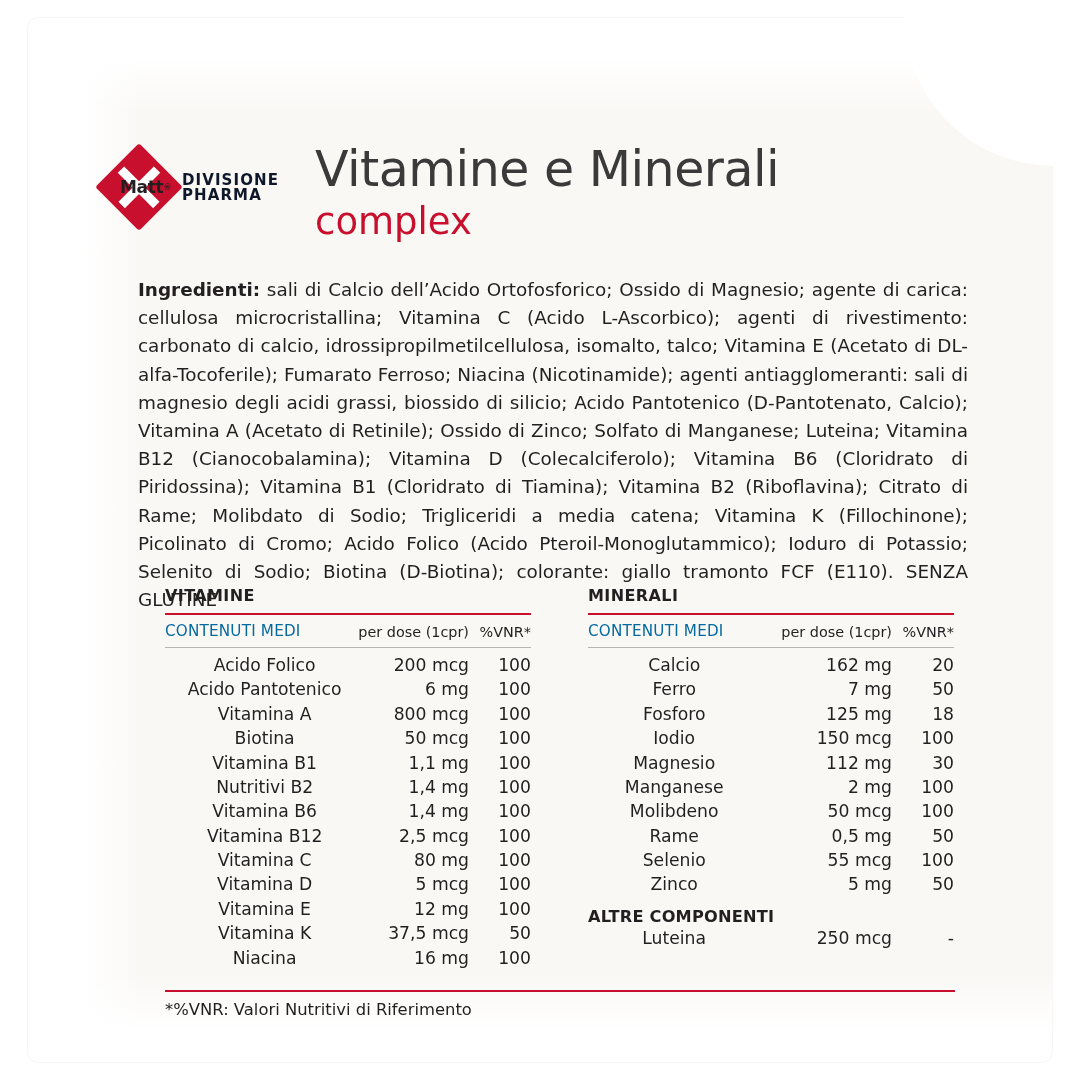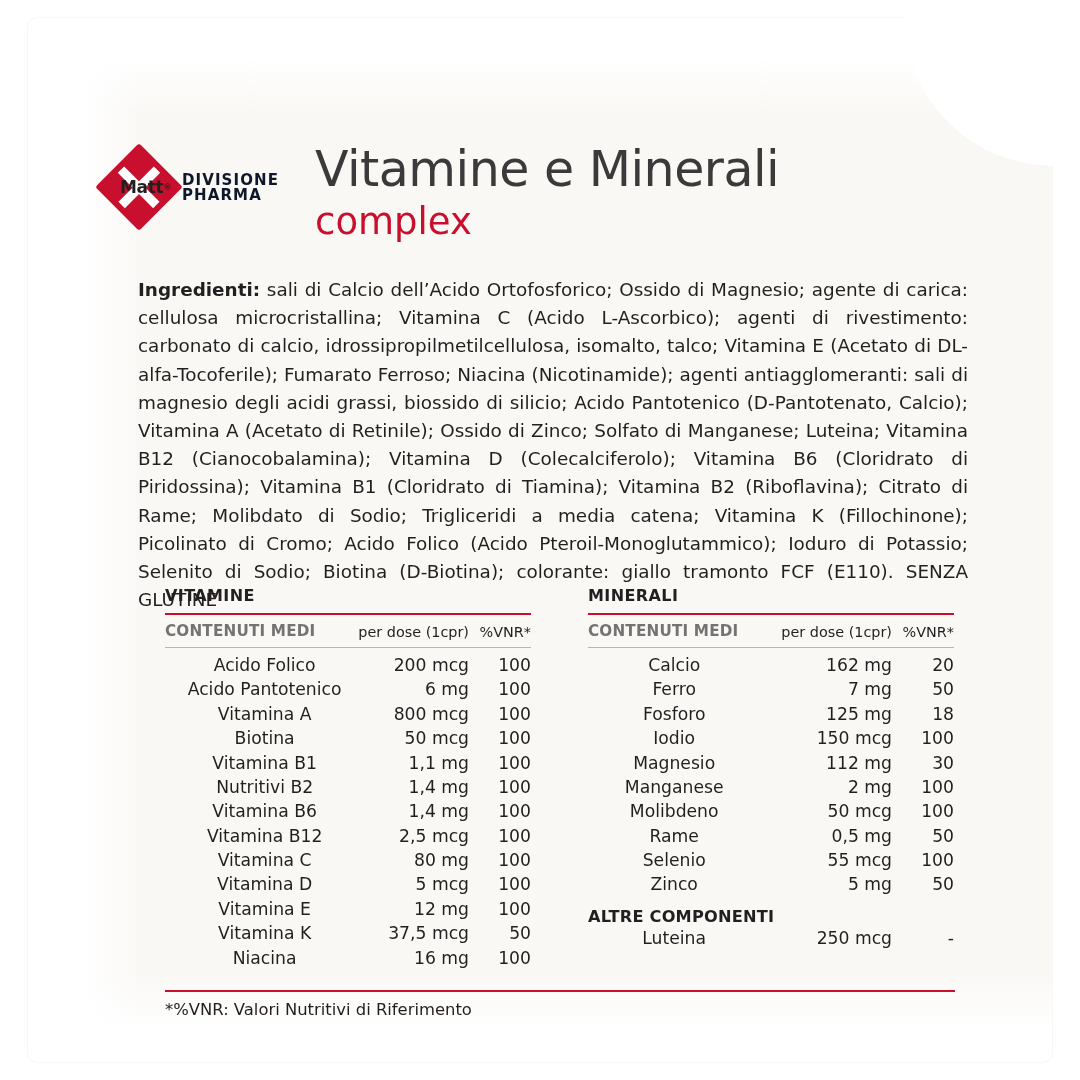--- a/index.html
+++ b/index.html
@@ -179,22 +179,22 @@
     border-collapse: collapse;
     font-size: 17.2px;
   }
   th, td { padding: 0; }
   .hdr td {
     padding: 7px 0 7px 0;
     font-size: 15.2px;
     vertical-align: bottom;
   }
   .hdr .h-name {
-    color: #737373;
-    font-weight: bold;
+    color: #0369a1;
+    font-weight: normal;
     letter-spacing: 0.2px;
   }
   .hdr .h-dose, .hdr .h-vnr {
     color: #231f20;
     font-weight: normal;
     font-size: 14.4px;
   }
   .c-name { text-align: center; padding: 2.2px 0; white-space: nowrap; margin-top: 24px; }
   .c-dose { text-align: right; padding: 2.2px 0; white-space: nowrap; }
   .c-vnr  { text-align: right; padding: 2.2px 0; width: 62px; white-space: nowrap; }

